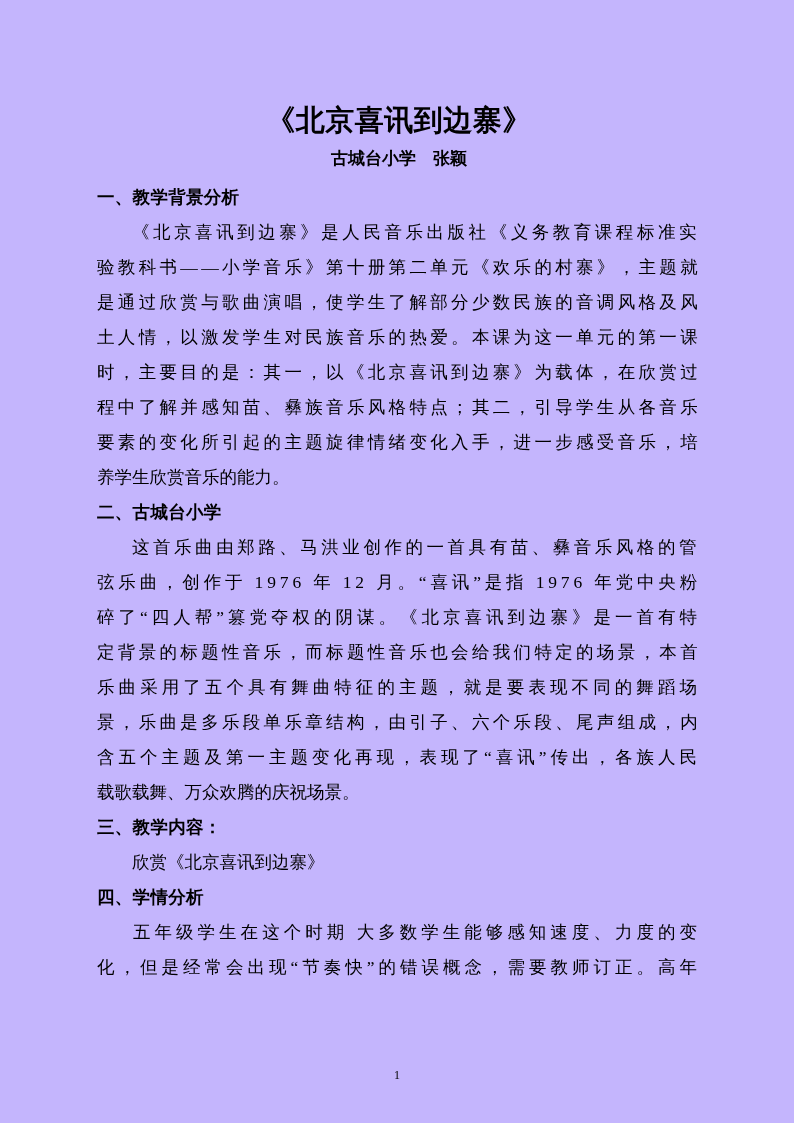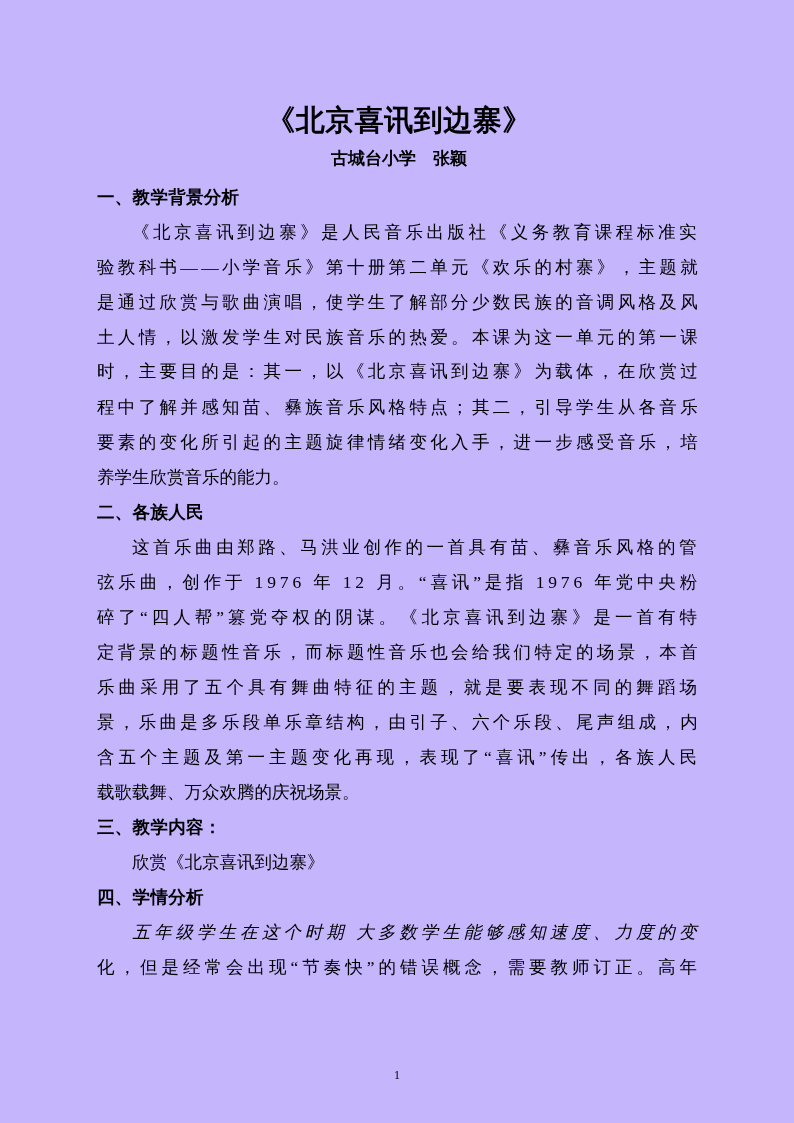--- a/index.html
+++ b/index.html
@@ -95,38 +95,38 @@
 
     <h1 class="doc-title">《北京喜讯到边寨》</h1>
 
     <div class="byline">古城台小学　张颖</div>
 
     <h2 class="heading">一、教学背景分析</h2>
     <p class="jline" style="display: block; text-align: left;"><span class="ind">　　</span><span style="letter-spacing: 3.537px;">《北京喜讯到边寨》是人民音乐出版社《义务教育课程标准实</span></p>
     <p class="jline" style="display: block; text-align: left;"><span style="letter-spacing: 3.328px;">验教科书——小学音乐》第十册第二单元《欢乐的村寨》，主题就</span></p>
     <p class="jline" style="display: block; text-align: left;"><span style="letter-spacing: 3.328px;">是通过欣赏与歌曲演唱，使学生了解部分少数民族的音调风格及风</span></p>
     <p class="jline" style="display: block; text-align: left;"><span style="letter-spacing: 3.328px;">土人情，以激发学生对民族音乐的热爱。本课为这一单元的第一课</span></p>
-    <p class="jline" style="display: block; text-align: left; font-family: Liberation Mono, monospace;"><span style="letter-spacing: 3.328px;">时，主要目的是：其一，以《北京喜讯到边寨》为载体，在欣赏过</span></p>
+    <p class="jline" style="display: block; text-align: left;"><span style="letter-spacing: 3.328px;">时，主要目的是：其一，以《北京喜讯到边寨》为载体，在欣赏过</span></p>
     <p class="jline" style="display: block; text-align: center;"><span style="letter-spacing: 3.328px;">程中了解并感知苗、彝族音乐风格特点；其二，引导学生从各音乐</span></p>
     <p class="jline" style="display: block; text-align: left;"><span style="letter-spacing: 3.328px;">要素的变化所引起的主题旋律情绪变化入手，进一步感受音乐，培</span></p>
     <p class="jline last"><span>养学生欣赏音乐的能力。</span></p>
 
-    <h2 class="heading">二、各族人民</h2>
+    <h2 class="heading">二、古城台小学</h2>
     <p class="jline" style="display: block; text-align: left;"><span class="ind">　　</span><span style="letter-spacing: 3.537px;">这首乐曲由郑路、马洪业创作的一首具有苗、彝音乐风格的管</span></p>
     <p class="jline" style="display: block; text-align: left;"><span style="letter-spacing: 3.843px;">弦乐曲，创作于 1976 年 12 月。“喜讯”是指 1976 年党中央粉</span></p>
     <p class="jline" style="display: block; text-align: left;"><span style="letter-spacing: 3.998px; margin-top: 48px;">碎了“四人帮”篡党夺权的阴谋。《北京喜讯到边寨》是一首有特</span></p>
     <p class="jline" style="display: block; text-align: left;"><span style="letter-spacing: 3.328px;">定背景的标题性音乐，而标题性音乐也会给我们特定的场景，本首</span></p>
     <p class="jline" style="display: block; text-align: left;"><span style="letter-spacing: 4.071px;">乐曲采用了五个具有舞曲特征的主题，就是要表现不同的舞蹈场</span></p>
     <p class="jline" style="display: block; text-align: left;"><span style="letter-spacing: 3.328px;">景，乐曲是多乐段单乐章结构，由引子、六个乐段、尾声组成，内</span></p>
     <p class="jline" style="display: block; text-align: left;"><span style="letter-spacing: 3.998px;">含五个主题及第一主题变化再现，表现了“喜讯”传出，各族人民</span></p>
     <p class="jline last"><span>载歌载舞、万众欢腾的庆祝场景。</span></p>
 
     <h2 class="heading">三、教学内容：</h2>
     <p class="jline last"><span class="ind">　　</span><span>欣赏《北京喜讯到边寨》</span></p>
 
     <h2 class="heading">四、学情分析</h2>
-    <p class="jline" style="display: block; text-align: center; font-style: italic;"><span class="ind">　　</span><span style="letter-spacing: 4.023px;">五年级学生在这个时期 大多数学生能够感知速度、力度的变</span></p>
+    <p class="jline" style="display: block; text-align: right;"><span class="ind">　　</span><span style="letter-spacing: 4.023px;">五年级学生在这个时期 大多数学生能够感知速度、力度的变</span></p>
     <p class="jline" style="display: block; text-align: left;"><span style="letter-spacing: 3.998px;">化，但是经常会出现“节奏快”的错误概念，需要教师订正。高年</span></p>
 
   </div>
 
   <div class="page-number">1</div>
 </div>
 
 </body></html>

